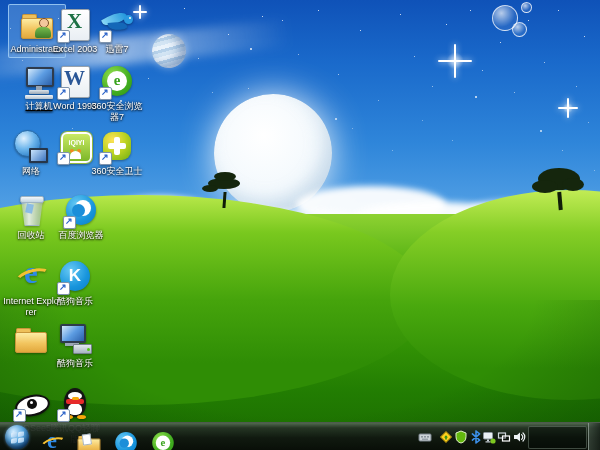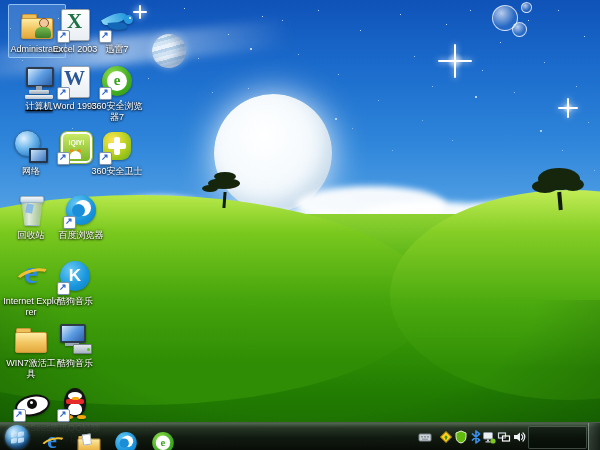--- a/index.html
+++ b/index.html
@@ -245,21 +245,20 @@
           <span class="ie-e">e</span>
           <span class="ie-ring"></span>
         </div>
         <div class="lbl">Internet Explorer</div>
       </div>
       <div class="di" style="left: 2px; top: 318px;">
         <div class="ico">
           <span class="fo-tab"></span>
           <span class="fo-body"></span>
         </div>
-        <div class="lbl">WIN7激活工具</div>
       </div>
       <div class="di" style="left: 2px; top: 383px;">
         <div class="ico">
           <span class="ac-eye"></span>
           <span class="ac-pup"></span>
           <span class="ac-hl"></span>
           <span class="sc"></span>
         </div>
         <div class="lbl">ACDSee5</div>
       </div>

